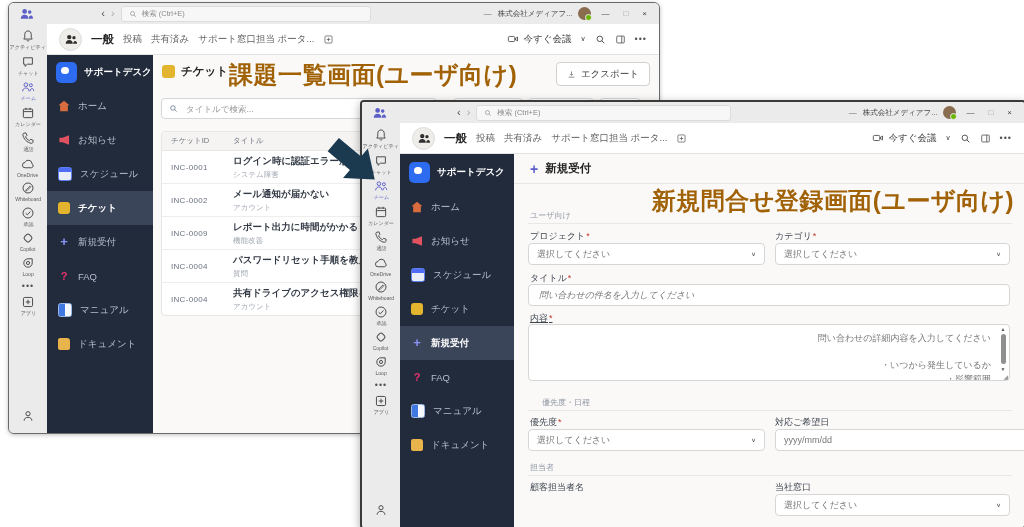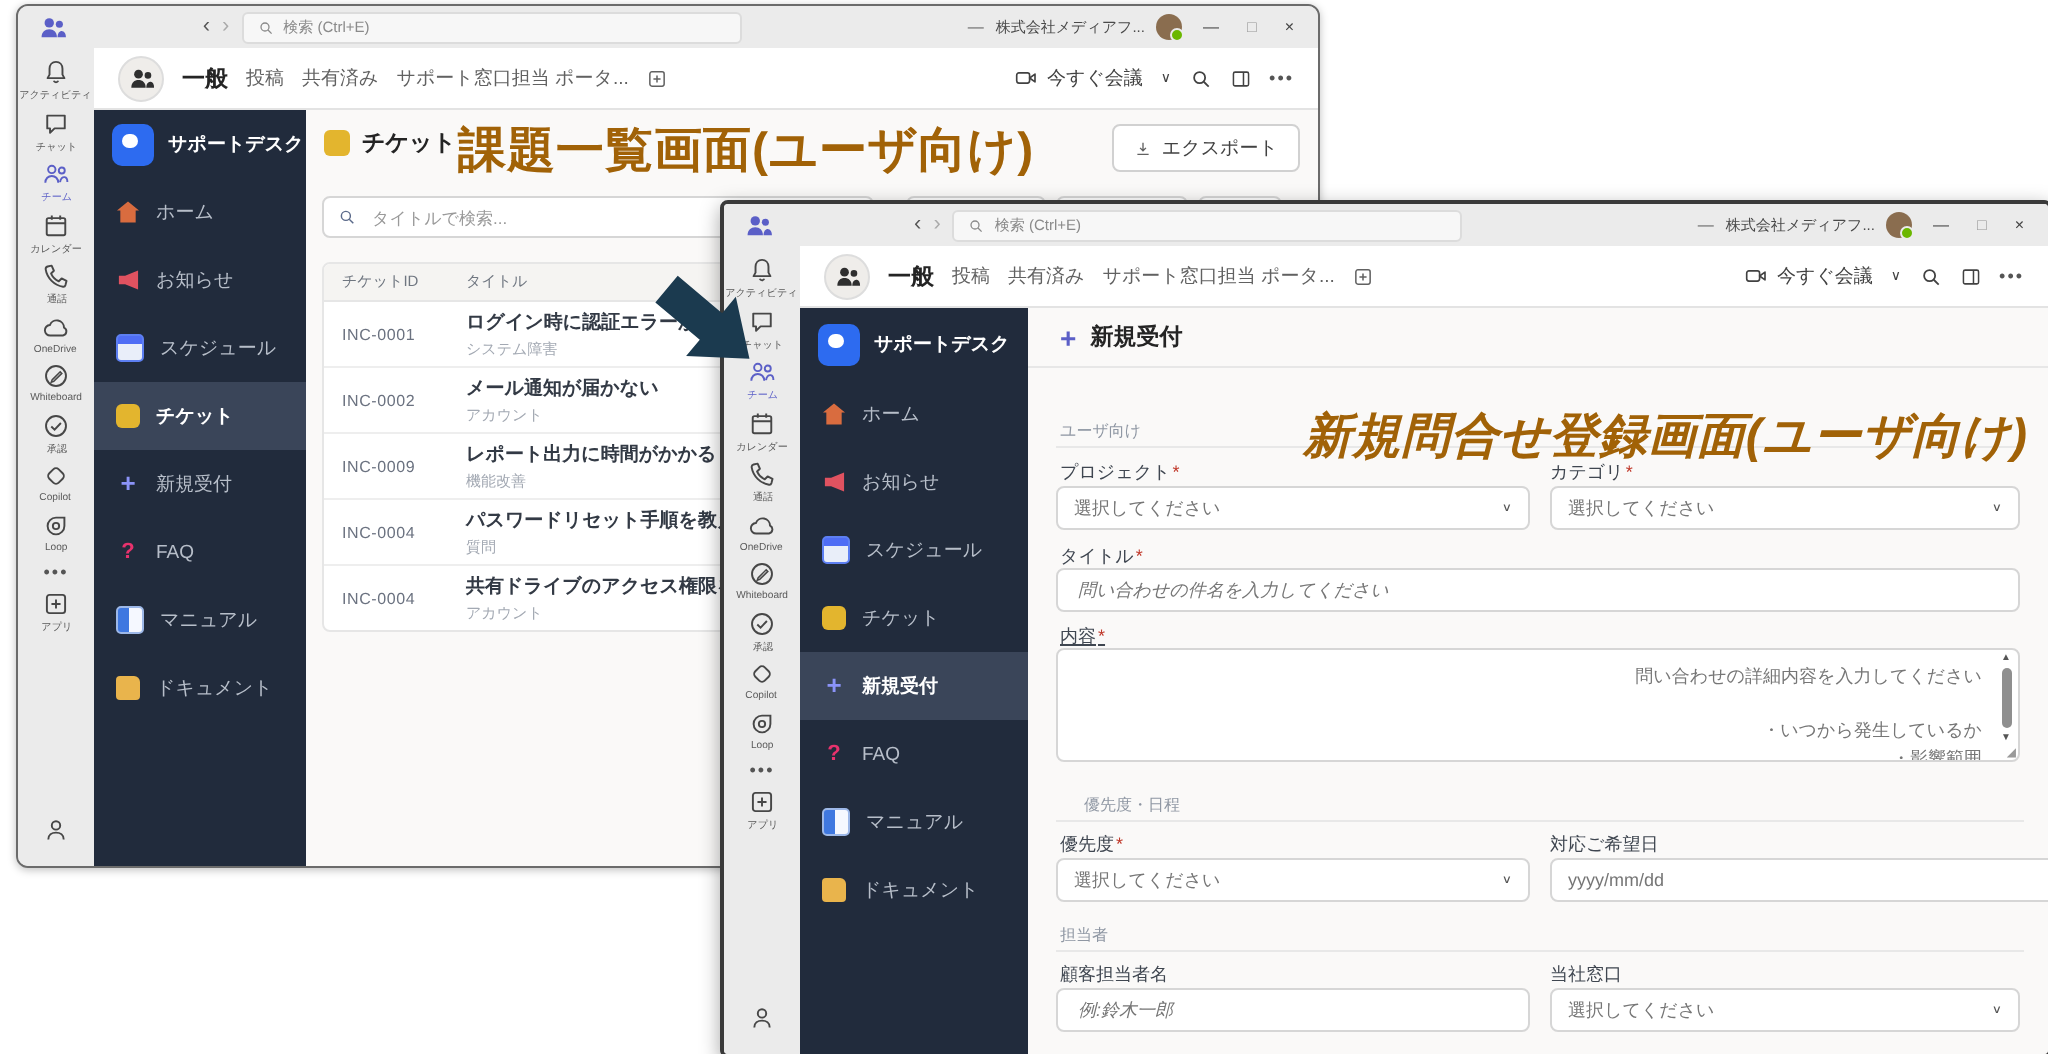--- a/index.html
+++ b/index.html
@@ -608,21 +608,21 @@
           <div class="sd-item">
               <span class="sd-icon ic-folder"></span>
               <span>ドキュメント</span>
             </div>
         </div>
         <div class="mainarea">
           <div class="f-header">
             <span class="f-plus"></span>
             <span class="f-title">新規受付</span>
           </div>
-          <div class="big-note" style="right:10px;top:48px;font-style:italic;">新規問合せ登録画面(ユーザ向け)</div>
+          <div class="big-note" style="right:10px;top:31px;">新規問合せ登録画面(ユーザ向け)</div>
 
           <div class="sec-label" style="left:16px;top:56px;">ユーザ向け</div>
           <div class="sec-line" style="top:69px;"></div>
 
           <div class="f-label" style="left:16px;top:76px;"><span>プロジェクト</span><span class="req">*</span></div>
           <div class="f-input select" style="left:14px;top:89px;width:237px;">
               <span>選択してください</span>
             </div>
           <div class="f-label" style="left:261px;top:76px;"><span>カテゴリ</span><span class="req">*</span></div>
           <div class="f-input select" style="left:261px;top:89px;width:235px;">
@@ -662,23 +662,20 @@
             <span>yyyy/mm/dd</span>
             <svg class="cal-ic">
                 <use href="#sy-calendar"></use>
               </svg>
           </div>
 
           <div class="sec-label" style="left:16px;top:308px;text-align:center;">担当者</div>
           <div class="sec-line" style="top:321px;"></div>
 
           <div class="f-label" style="left:16px;top:327px;"><span>顧客担当者名</span></div>
-          <div class="f-input" style="left:14px;top:340px;width:237px;">
-            <input placeholder="例:鈴木一郎" style="">
-          </div>
           <div class="f-label" style="left:261px;top:327px;"><span>当社窓口</span></div>
           <div class="f-input select" style="left:261px;top:340px;width:235px;">
               <span>選択してください</span>
             </div>
         </div>
       </div>
     </div>
   </div>
 </div>
 

